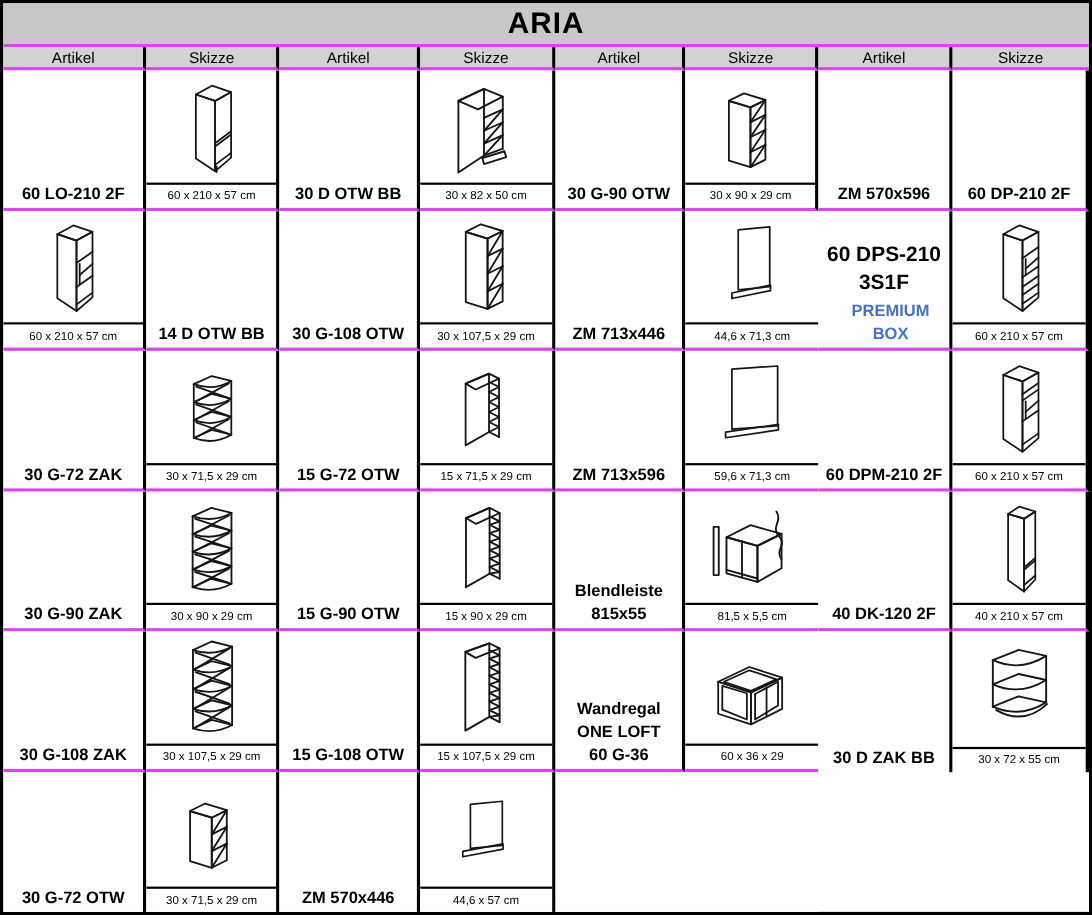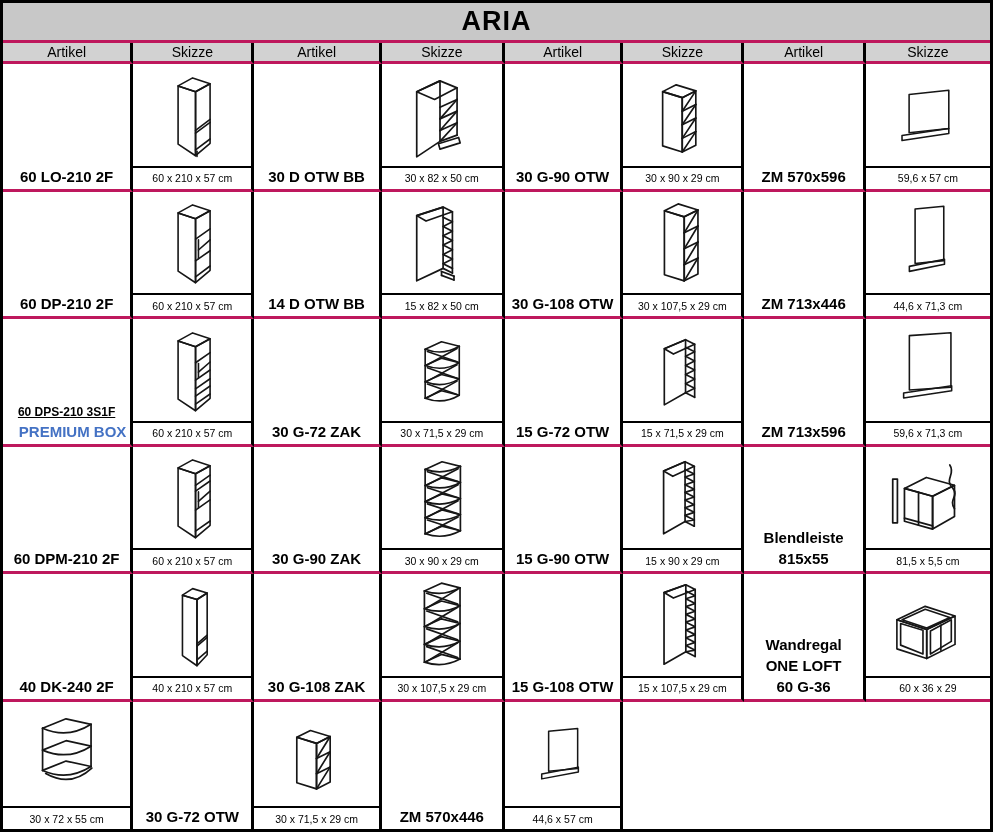--- a/index.html
+++ b/index.html
@@ -7,40 +7,40 @@
     width:993px;height:832px;box-sizing:border-box;
     border:3px solid #000;background:#fff;overflow:hidden;
     font-family:"Liberation Sans",sans-serif;color:#000;
   }
   .grid{
     display:grid;width:100%;height:100%;
     grid-template-columns:131fr 122fr 128fr 124fr 119fr 122fr 122fr 125fr;
     grid-template-rows:40px 21px repeat(6,1fr);
   }
   .cell{
-    border-right:3px solid #000;border-bottom:3px solid #be185d;
+    border-right:3px solid #000;border-bottom:3px solid #d946ef;
     box-sizing:border-box;background:#fff;min-width:0;min-height:0;
   }
   .last-col{border-right:none;}
   .last-row{border-bottom:none;}
   .title-cell{
     grid-column:1/-1;border-right:none;background:var(--title-bg,#c8c8c8);
     display:flex;align-items:center;justify-content:center;
     font-weight:bold;font-size:27px;letter-spacing:1px;
   }
   .head{
     background:var(--header-bg,#d2d2d2);
     display:flex;align-items:center;justify-content:center;
     font-size:14px;
   }
   .artikel{
     display:flex;flex-direction:column;align-items:center;justify-content:flex-end;
     font-weight:bold;font-size:15px;text-align:center;line-height:1.4;padding:2px;
   }
-  .artikel .long{font-size:12px;text-decoration:underline;}
+  .artikel .long{font-size:19px;}
   .premium{color:var(--premium,#4472C4);padding-left:12px;}
   .skizze{display:flex;flex-direction:column;}
   .pic{flex:1;display:flex;align-items:center;justify-content:center;min-height:0;}
   .cap{
     height:21px;border-top:2.5px solid #000;flex:0 0 auto;
     display:flex;align-items:center;justify-content:center;font-size:10.5px;
   }
   svg{display:block;}
 </style>
 </head>
@@ -117,31 +117,20 @@
               <path d="M60 92 L78 65"></path>
               <path d="M60 110 L78 83"></path>
             </g>
           </svg>
         </div>
         <div class="cap">30 x 90 x 29 cm</div>
       </div>
       <div class="cell artikel">
         <div class="">ZM 570x596</div>
       </div>
-      <div class="cell skizze last-col">
-        <div class="pic">
-          <svg viewBox="0 0 120 110" style="height:78px" xmlns="http://www.w3.org/2000/svg">
-            <g fill="none" stroke="#161616" stroke-width="2.2" stroke-linejoin="round" stroke-linecap="round">
-              <path d="M34 26 L90 20 L90 74 L34 80 Z"></path>
-              <path d="M24 84 L90 74 L90 81 L24 91 Z"></path>
-            </g>
-          </svg>
-        </div>
-        <div class="cap">59,6 x 57 cm</div>
-      </div>
       <div class="cell artikel">
         <div class="">60 DP-210 2F</div>
       </div>
       <div class="cell skizze">
         <div class="pic">
           <svg viewBox="0 0 120 132" style="height:96px" xmlns="http://www.w3.org/2000/svg">
             <g fill="none" stroke="#161616" stroke-width="2.2" stroke-linejoin="round" stroke-linecap="round">
               <path d="M40 26 L60 15 L84 23 L64 34 Z"></path>
               <path d="M40 26 L64 34 L64 122 L40 106 Z"></path>
               <path d="M64 34 L84 23 L84 105 L64 122 Z"></path>
@@ -150,38 +139,20 @@
               <path d="M68 63 L68 89"></path>
               <path d="M68 77 L84 63"></path>
               <path d="M64 114 L84 99"></path>
             </g>
           </svg>
         </div>
         <div class="cap">60 x 210 x 57 cm</div>
       </div>
       <div class="cell artikel">
         <div class="">14 D OTW BB</div>
-      </div>
-      <div class="cell skizze">
-        <div class="pic">
-          <svg viewBox="0 0 120 116" style="height:90px" xmlns="http://www.w3.org/2000/svg">
-            <g fill="none" stroke="#161616" stroke-width="2.2" stroke-linejoin="round" stroke-linecap="round">
-              <path d="M28 24 L62 13 L62 92 L28 108 Z"></path>
-              <path d="M28 24 L62 13 L74 19 L40 31 Z"></path>
-              <path d="M74 19 L74 98"></path>
-              <path d="M62 92 L74 98"></path>
-              <path d="M62 26 L74 32 L62 38 L74 44 L62 50 L74 56 L62 62 L74 68 L62 74 L74 80 L62 86 L74 92"></path>
-              <path d="M60 96 L76 102"></path>
-              <path d="M60 101 L76 107"></path>
-              <path d="M60 96 L60 101"></path>
-              <path d="M76 102 L76 107"></path>
-            </g>
-          </svg>
-        </div>
-        <div class="cap">15 x 82 x 50 cm</div>
       </div>
       <div class="cell artikel">
         <div class="">30 G-108 OTW</div>
       </div>
       <div class="cell skizze">
         <div class="pic">
           <svg viewBox="0 0 120 126" style="height:96px" xmlns="http://www.w3.org/2000/svg">
             <g fill="none" stroke="#161616" stroke-width="2.2" stroke-linejoin="round" stroke-linecap="round">
               <path d="M36 22 L54 13 L80 21 L62 30 Z"></path>
               <path d="M36 22 L36 106 L62 114 L62 30 Z"></path>
@@ -378,21 +349,21 @@
               <path d="M48 49 L48 91"></path>
               <path d="M66 54 L94 40 L94 80 L66 96 Z"></path>
               <path d="M30 82 L66 92"></path>
               <path d="M88 14 C96 26 80 32 92 44 C100 54 86 58 94 70"></path>
             </g>
           </svg>
         </div>
         <div class="cap">81,5 x 5,5 cm</div>
       </div>
       <div class="cell artikel">
-        <div class="">40 DK-240 2F</div>
+        <div class="">40 DK-120 2F</div>
       </div>
       <div class="cell skizze">
         <div class="pic">
           <svg viewBox="0 0 120 132" style="height:96px" xmlns="http://www.w3.org/2000/svg">
             <g fill="none" stroke="#161616" stroke-width="2.2" stroke-linejoin="round" stroke-linecap="round">
               <path d="M46 25 L60 16 L80 22 L66 31 Z"></path>
               <path d="M46 25 L66 31 L66 122 L46 108 Z"></path>
               <path d="M66 31 L80 22 L80 107 L66 122 Z"></path>
               <path d="M66 92 L80 80"></path>
               <path d="M66 95 L80 83"></path>
@@ -465,20 +436,23 @@
               <path d="M64 61 L102 43 L102 81 L64 100 Z"></path>
               <path d="M31 48 L62 34 L95 45 L64 59 Z"></path>
               <path d="M29 53 L59 62 L59 94 L29 82 Z"></path>
               <path d="M69 63 L97 48 L97 77 L69 94 Z"></path>
               <path d="M83 55 L83 89"></path>
             </g>
           </svg>
         </div>
         <div class="cap">60 x 36 x 29</div>
       </div>
+      <div class="cell artikel last-row">
+        <div class="">30 D ZAK BB</div>
+      </div>
       <div class="cell skizze last-row">
         <div class="pic">
           <svg viewBox="0 0 130 110" style="height:86px" xmlns="http://www.w3.org/2000/svg">
             <g fill="none" stroke="#161616" stroke-width="2.2" stroke-linejoin="round" stroke-linecap="round">
               <path d="M34 22 L64 10 L96 17"></path>
               <path d="M34 22 Q66 36 96 17"></path>
               <path d="M34 50 L64 38 L96 45"></path>
               <path d="M34 50 Q66 64 96 45"></path>
               <path d="M34 76 L64 64 L96 71"></path>
               <path d="M34 76 Q66 90 96 71"></path>

